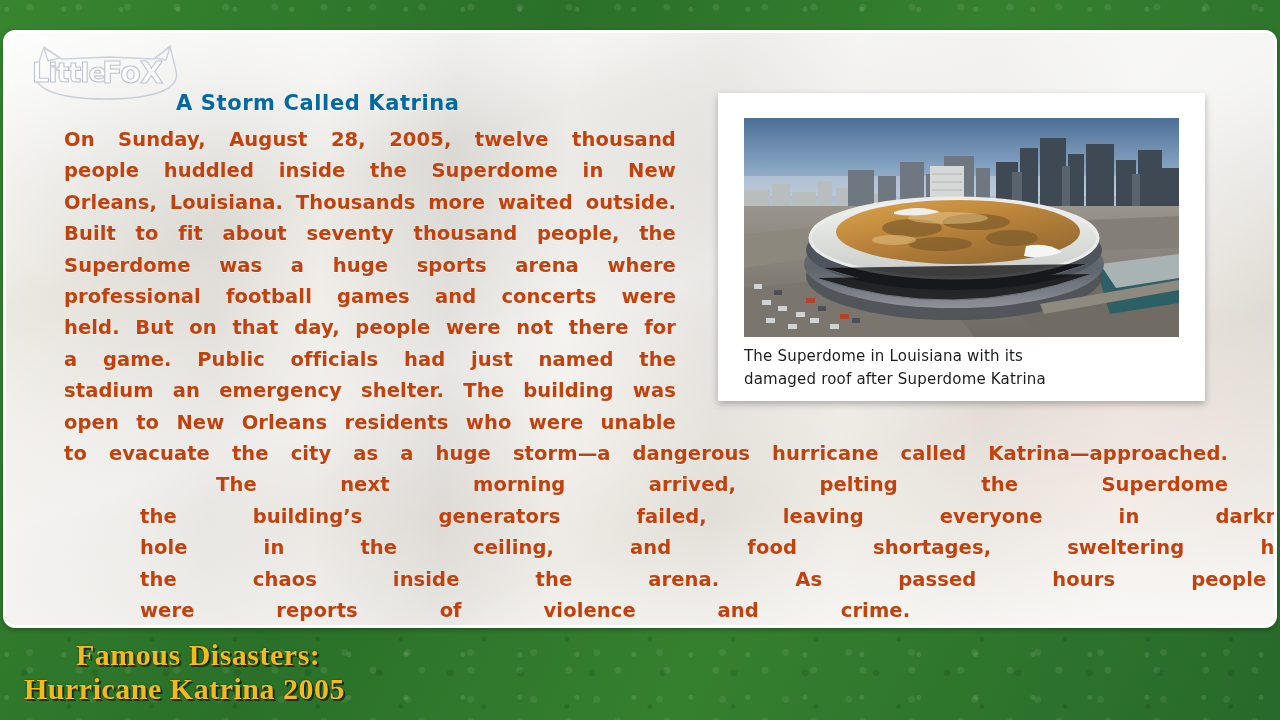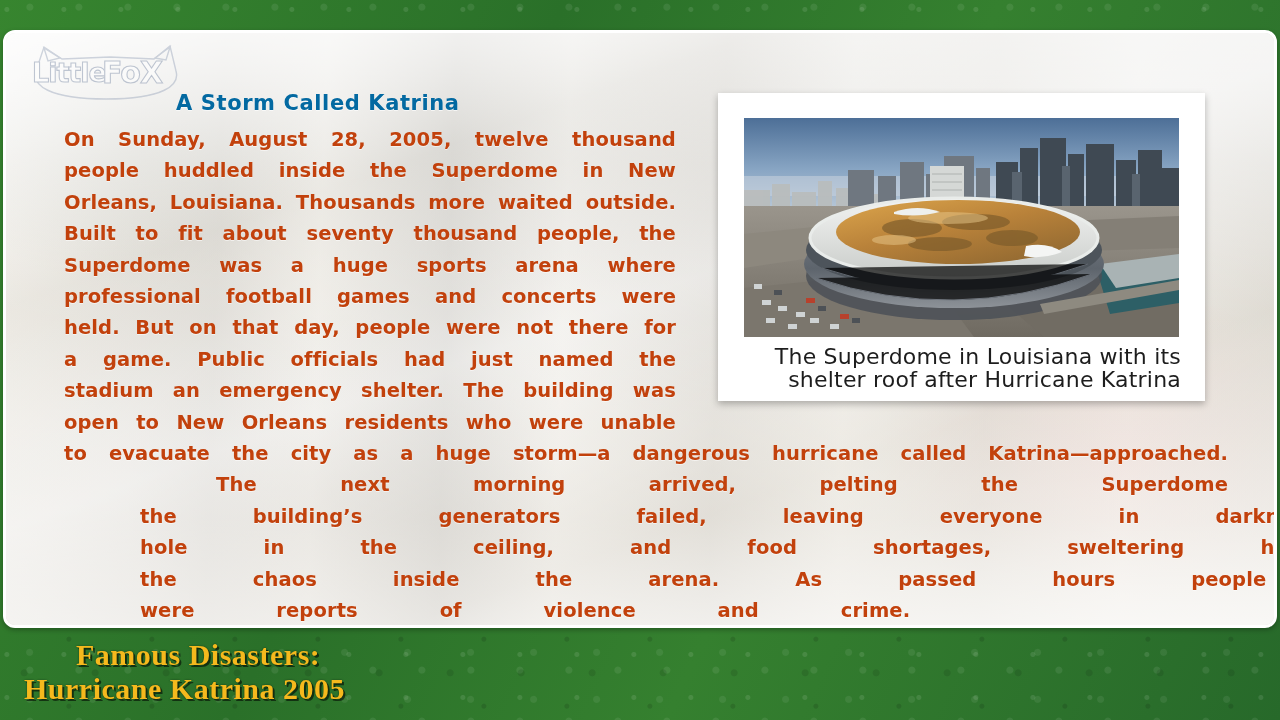--- a/index.html
+++ b/index.html
@@ -138,24 +138,24 @@
     height: 219px;
     overflow: hidden;
     background: #6b7f96;
   }
   #photo-frame svg { display: block; }
   #photo-caption {
     position: absolute;
     left: 26px;
     top: 252px;
     width: 437px;
-    font-size: 22px;
+    font-size: 15px;
     line-height: 23px;
     color: #1d1d1d;
-    text-align: right;
+    text-align: left;
     font-weight: normal;
     letter-spacing: .2px;
   }
   #photo-caption .cl { display: block; }
 
   
   #footer {
     position: absolute;
     left: 0;
     top: 628px;
@@ -509,21 +509,21 @@
               <rect x="74" y="188" width="8" height="5"></rect>
             <rect x="108" y="200" width="8" height="5"></rect>
           </g>
 
           <path d="M296 186 L435 162 L435 172 L300 196 Z" fill="#8e8a80"></path>
         </svg>
       </div>
 
       <div id="photo-caption">
         <span class="cl">The Superdome in Louisiana with its</span>
-        <span class="cl">shelter roof after Hurricane Katrina</span>
+        <span class="cl">damaged roof after Superdome Katrina</span>
       </div>
     </div>
   </div>
 
   <div id="footer">
     <div id="footer-title">
       <span class="fl line1">Famous Disasters:</span>
       <span class="fl line2">Hurricane Katrina 2005</span>
     </div>
   </div>

